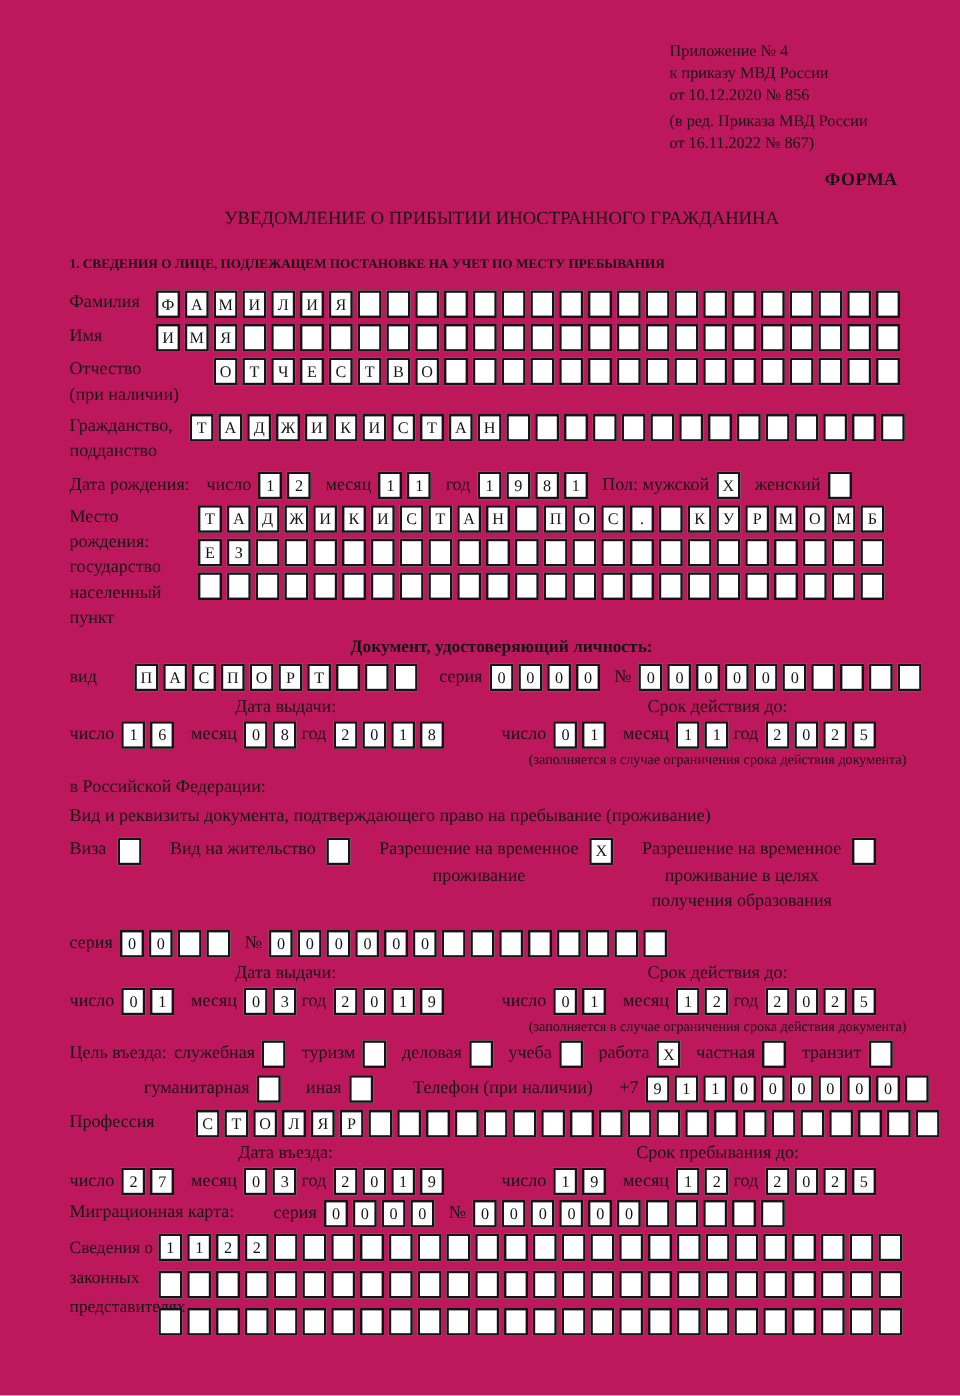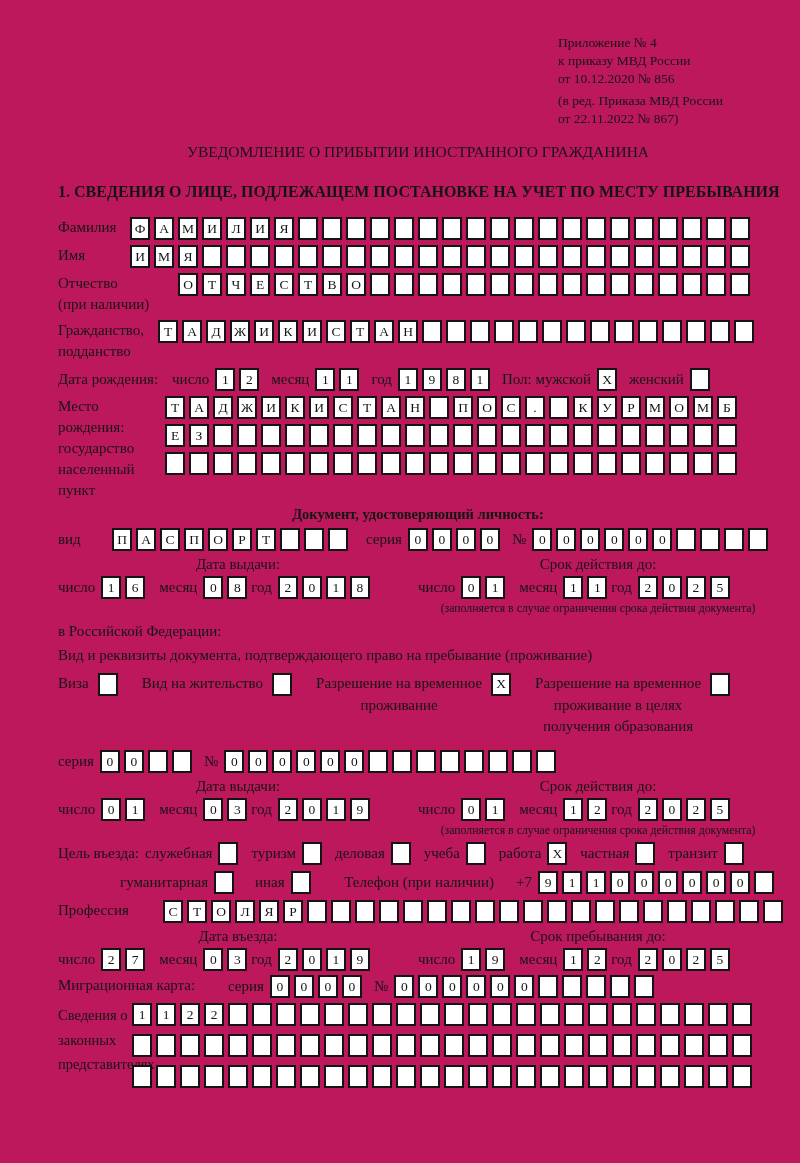--- a/index.html
+++ b/index.html
@@ -8,21 +8,21 @@
     padding:34px 22px 24px 58px;
     background:#be185d;color:#141414;
     font-family:"Liberation Serif","DejaVu Serif",serif;
     font-size:15px;overflow:hidden;position:relative;
   }
   .hdr{margin-left:auto;width:220px;font-size:13.5px;line-height:1.32;}
   .hdr-gap{margin-top:5px;}
   .forma{text-align:right;padding-right:30px;font-weight:bold;font-size:15px;margin-top:14px;letter-spacing:.4px;}
   .title{text-align:center;font-weight:normal;font-size:15.5px;line-height:1.5;margin-top:12px;}
   .blank-line{display:inline-block;width:66px;border-bottom:2px solid #2a2a2a;height:12px;margin-left:10px;}
-  .sec-heading{font-weight:bold;font-size:16px;margin:20px 0 16px 0;white-space:nowrap;}
+  .sec-heading{font-weight:bold;font-size:11px;margin:20px 0 16px 0;white-space:nowrap;}
   .row{display:flex;align-items:flex-start;margin-bottom:5px;flex-wrap:nowrap;}
   .lbl{flex:none;line-height:20px;}
   .lbl2{line-height:21px;}
   .boxes{display:inline-flex;flex:none;}
   .cell{
     box-sizing:border-box;width:20px;height:23px;border:2px solid #141414;margin-right:4px;
     display:flex;align-items:center;justify-content:center;
     font-size:13.5px;flex:none;background:#fff;
   }
   .w72{width:72px;} .w120{width:120px;} .w100{width:100px;} .w107{width:107px;}
@@ -55,23 +55,24 @@
 </head>
 <body>
 
 <div class="page">
 
   <div class="hdr">
     <div>Приложение № 4</div>
     <div>к приказу МВД России</div>
     <div>от 10.12.2020 № 856</div>
     <div class="hdr-gap">(в ред. Приказа МВД России</div>
-    <div>от 22.11.2022 № 867)</div>
-  </div>
-
+    <div>от 16.11.2022 № 867)</div>
+  </div>
+
+  <div class="forma">ФОРМА</div>
 
   <div class="title">
     <div>УВЕДОМЛЕНИЕ О ПРИБЫТИИ ИНОСТРАННОГО ГРАЖДАНИНА</div>
   </div>
 
   <div class="sec-heading">1. СВЕДЕНИЯ О ЛИЦЕ, ПОДЛЕЖАЩЕМ ПОСТАНОВКЕ НА УЧЕТ ПО МЕСТУ ПРЕБЫВАНИЯ</div>
 
   <div class="row">
     <span class="lbl w72">Фамилия</span>
     <span class="boxes">

